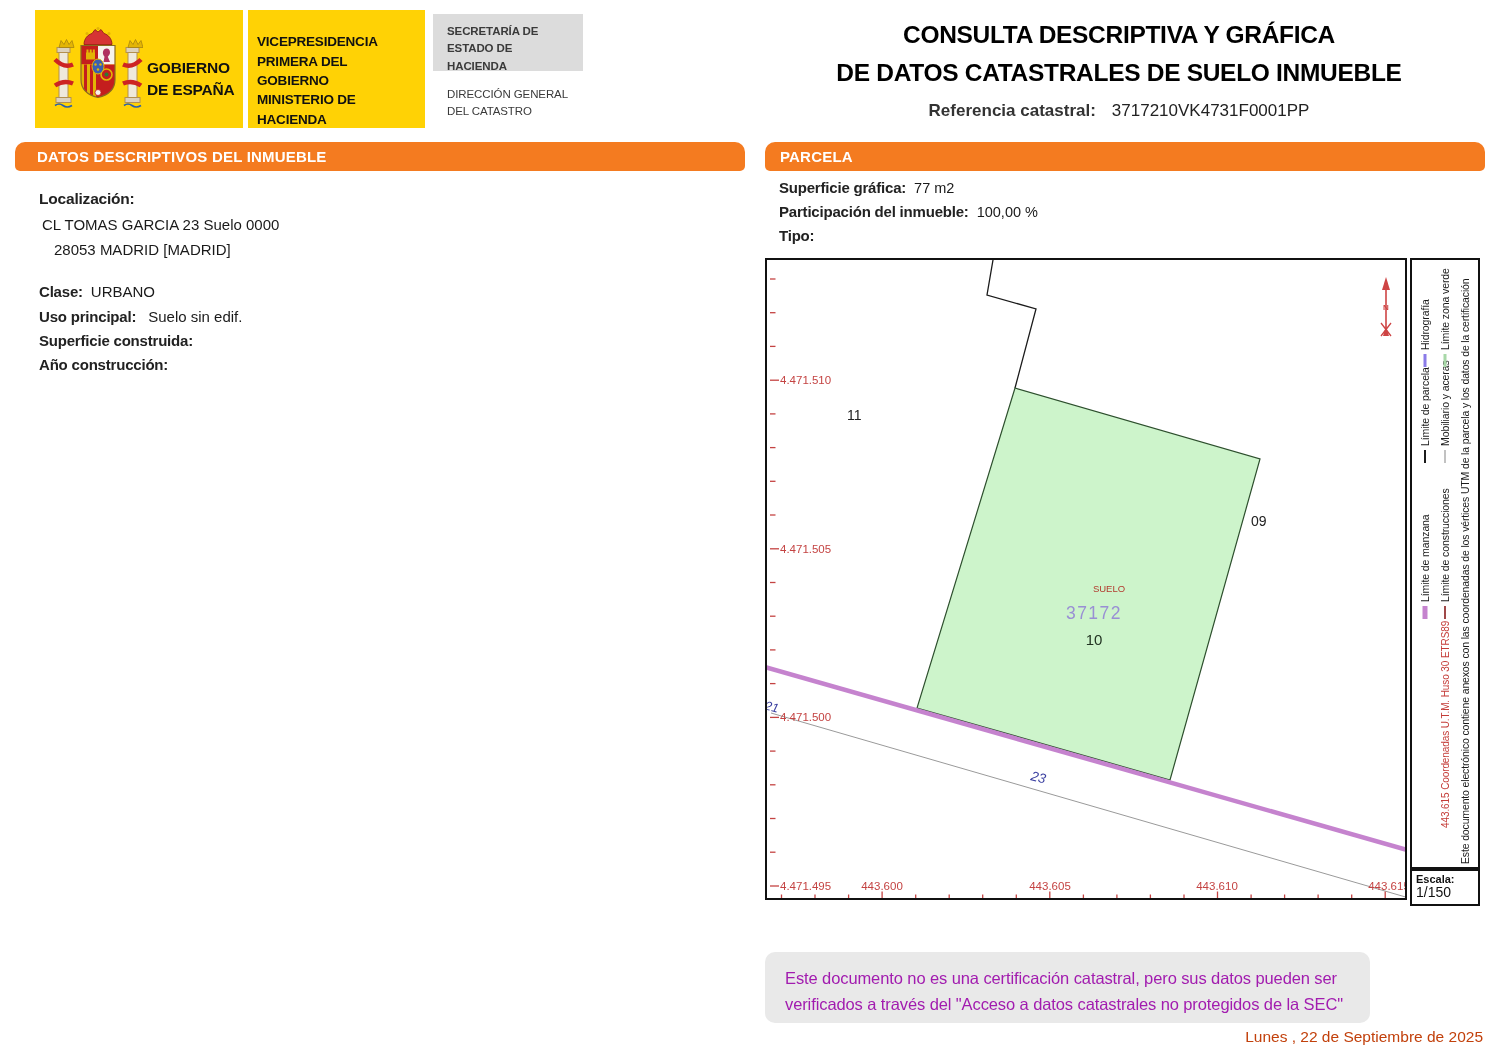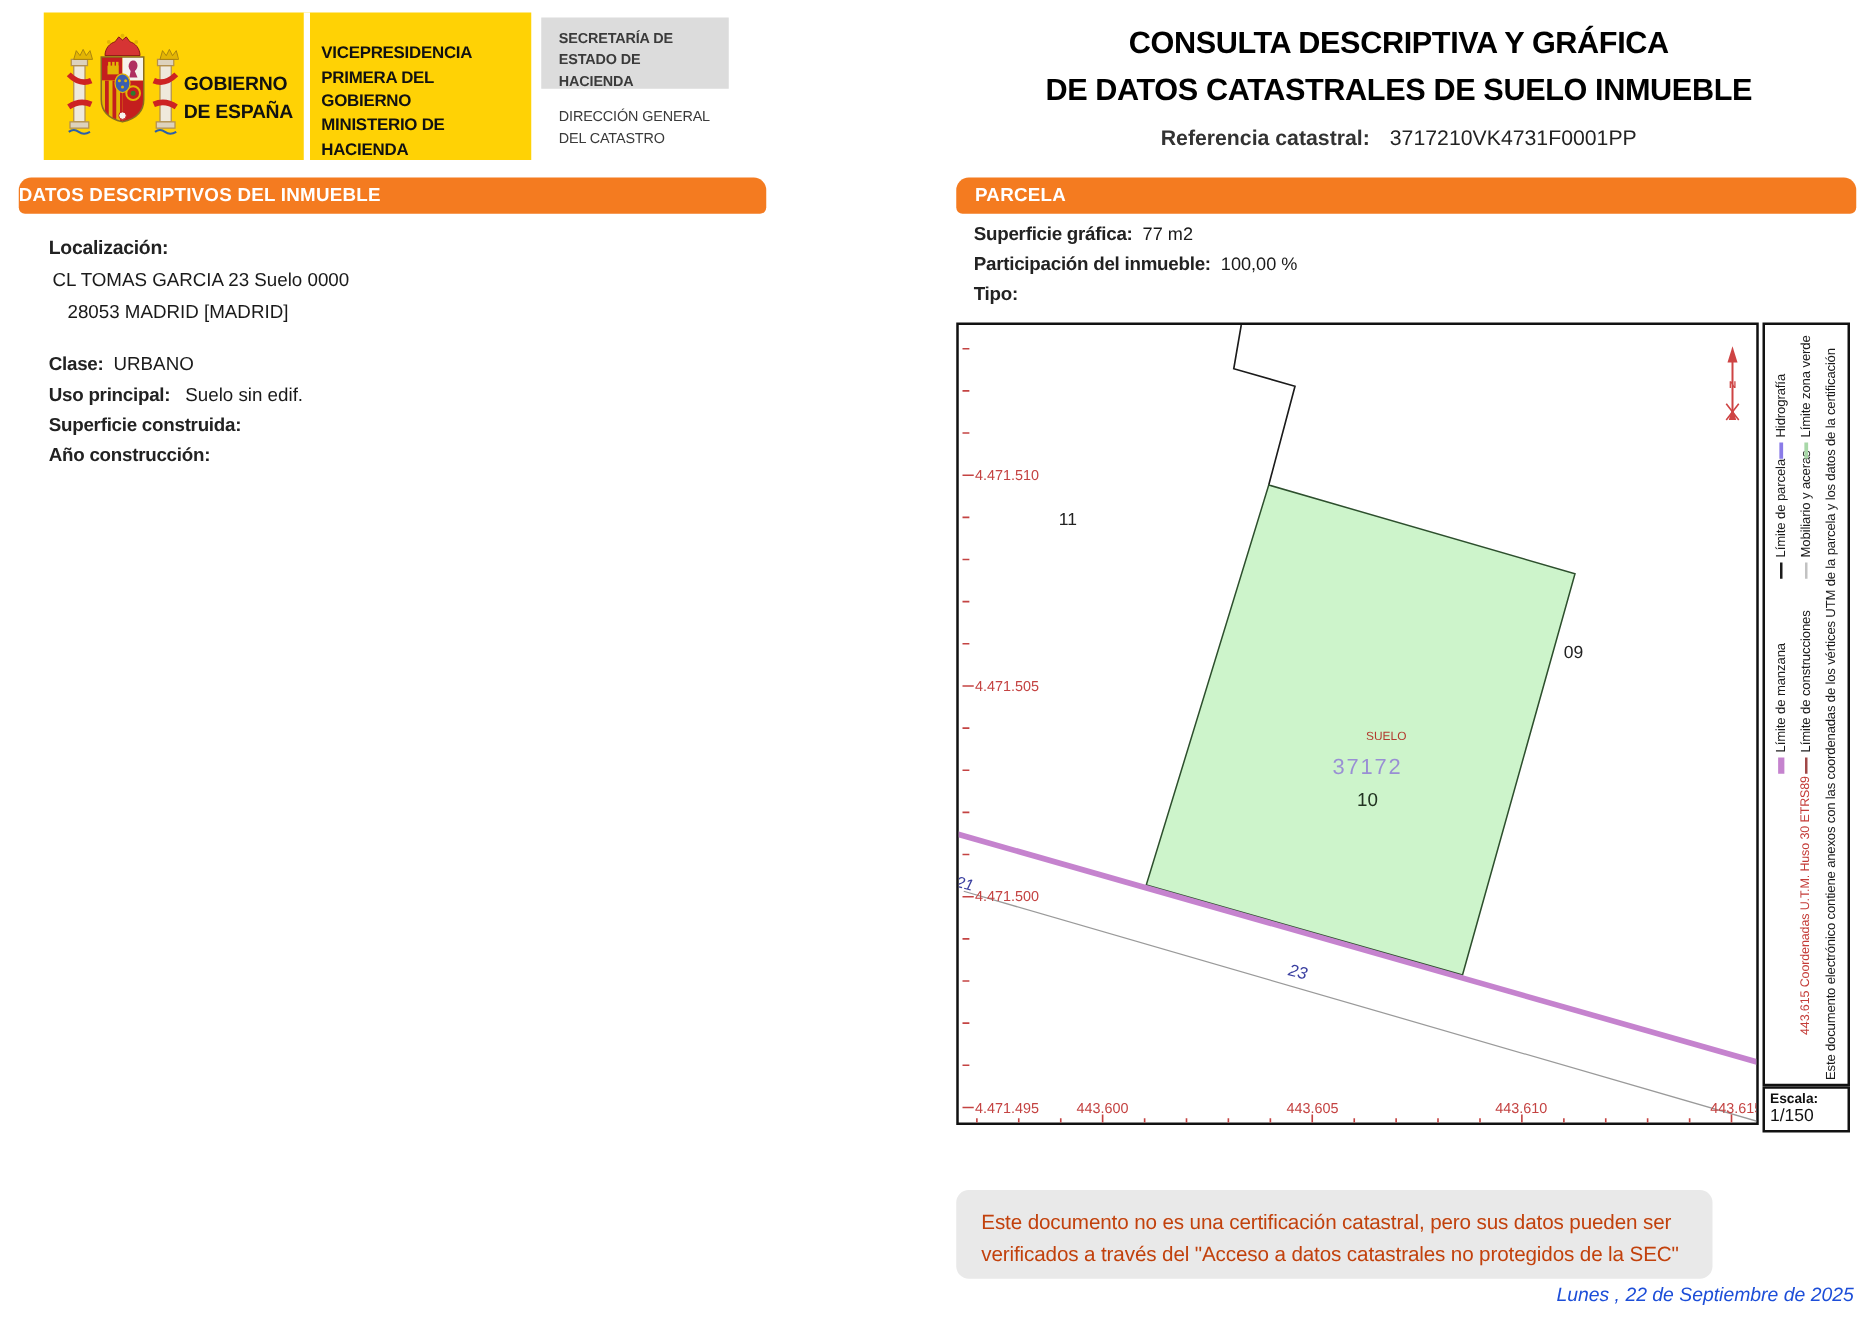--- a/index.html
+++ b/index.html
@@ -22,21 +22,21 @@
   .direccion{position:absolute;left:447px;top:86px;width:130px;font-size:11.5px;font-weight:normal;
         line-height:1.5;color:#3a3a3a;letter-spacing:-0.1px;}
   .doc-title{position:absolute;left:755px;top:16px;width:728px;text-align:center;
         font-size:24.5px;font-weight:bold;color:#000;line-height:1.57;letter-spacing:-0.3px;}
   .ref-line{position:absolute;left:755px;top:101px;width:728px;text-align:center;font-size:17px;color:#222;}
   .ref-label{font-weight:bold;color:#333;margin-right:16px;}
 
   
   .panel-header{position:absolute;height:29px;background:#F47B20;border-radius:10px 10px 5px 5px;
         color:#fff;font-weight:bold;font-size:15px;line-height:29px;letter-spacing:0.2px;}
-  .ph-left{left:15px;top:142px;width:598px;box-sizing:border-box;}
+  .ph-left{left:15px;top:142px;width:730px;padding-left:22px;box-sizing:border-box;}
   .ph-right{left:765px;top:142px;width:720px;padding-left:15px;box-sizing:border-box;}
   .field{position:absolute;font-size:15px;white-space:nowrap;}
   .flabel{font-weight:bold;color:#222;letter-spacing:-0.2px;}
   .fvalue{color:#1a1a1a;margin-left:8px;}
 
   
   .map-box{position:absolute;left:765px;top:258px;width:642px;height:642px;box-sizing:border-box;
         border:2px solid #111;background:#fff;}
   .legend-side{position:absolute;left:1410px;top:258px;width:70px;height:611px;box-sizing:border-box;
         border:2px solid #111;background:#fff;overflow:hidden;}
@@ -54,24 +54,24 @@
   .sw-verde{left:497px;width:13px;height:3px;background:#A8D8A8;}
   .lg-coords{color:#C43C38;font-size:10px;}
   .lg-cert{font-size:10.5px;letter-spacing:-0.15px;}
   .escala-box{position:absolute;left:1410px;top:869px;width:70px;height:37px;box-sizing:border-box;
         border:2px solid #111;background:#fff;padding:2px 0 0 4px;}
   .escala-label{font-size:11px;font-weight:bold;color:#111;line-height:1.1;}
   .escala-value{font-size:14px;color:#111;line-height:1.1;}
 
   
   .disclaimer{position:absolute;left:765px;top:952px;width:605px;height:71px;box-sizing:border-box;
-        background:#E9E9E9;border-radius:10px;padding:13px 20px;font-size:16.5px;color:#c2410c;
+        background:#E9E9E9;border-radius:10px;padding:13px 20px;font-size:16.5px;color:#a21caf;
         line-height:1.6;letter-spacing:-0.1px;}
   .doc-date{position:absolute;left:765px;top:1028px;width:718px;text-align:right;
-        font-size:15.5px;color:#1d4ed8;font-style:italic;}
+        font-size:15.5px;color:#c2410c;}
 
   svg text{font-family:"Liberation Sans",sans-serif;}
   .axis-label{fill:#C44342;font-size:11.5px;}
   .map-num{fill:#222;font-size:14px;}
 </style>
 </head>
 <body>
 
 <div class="page">
 

